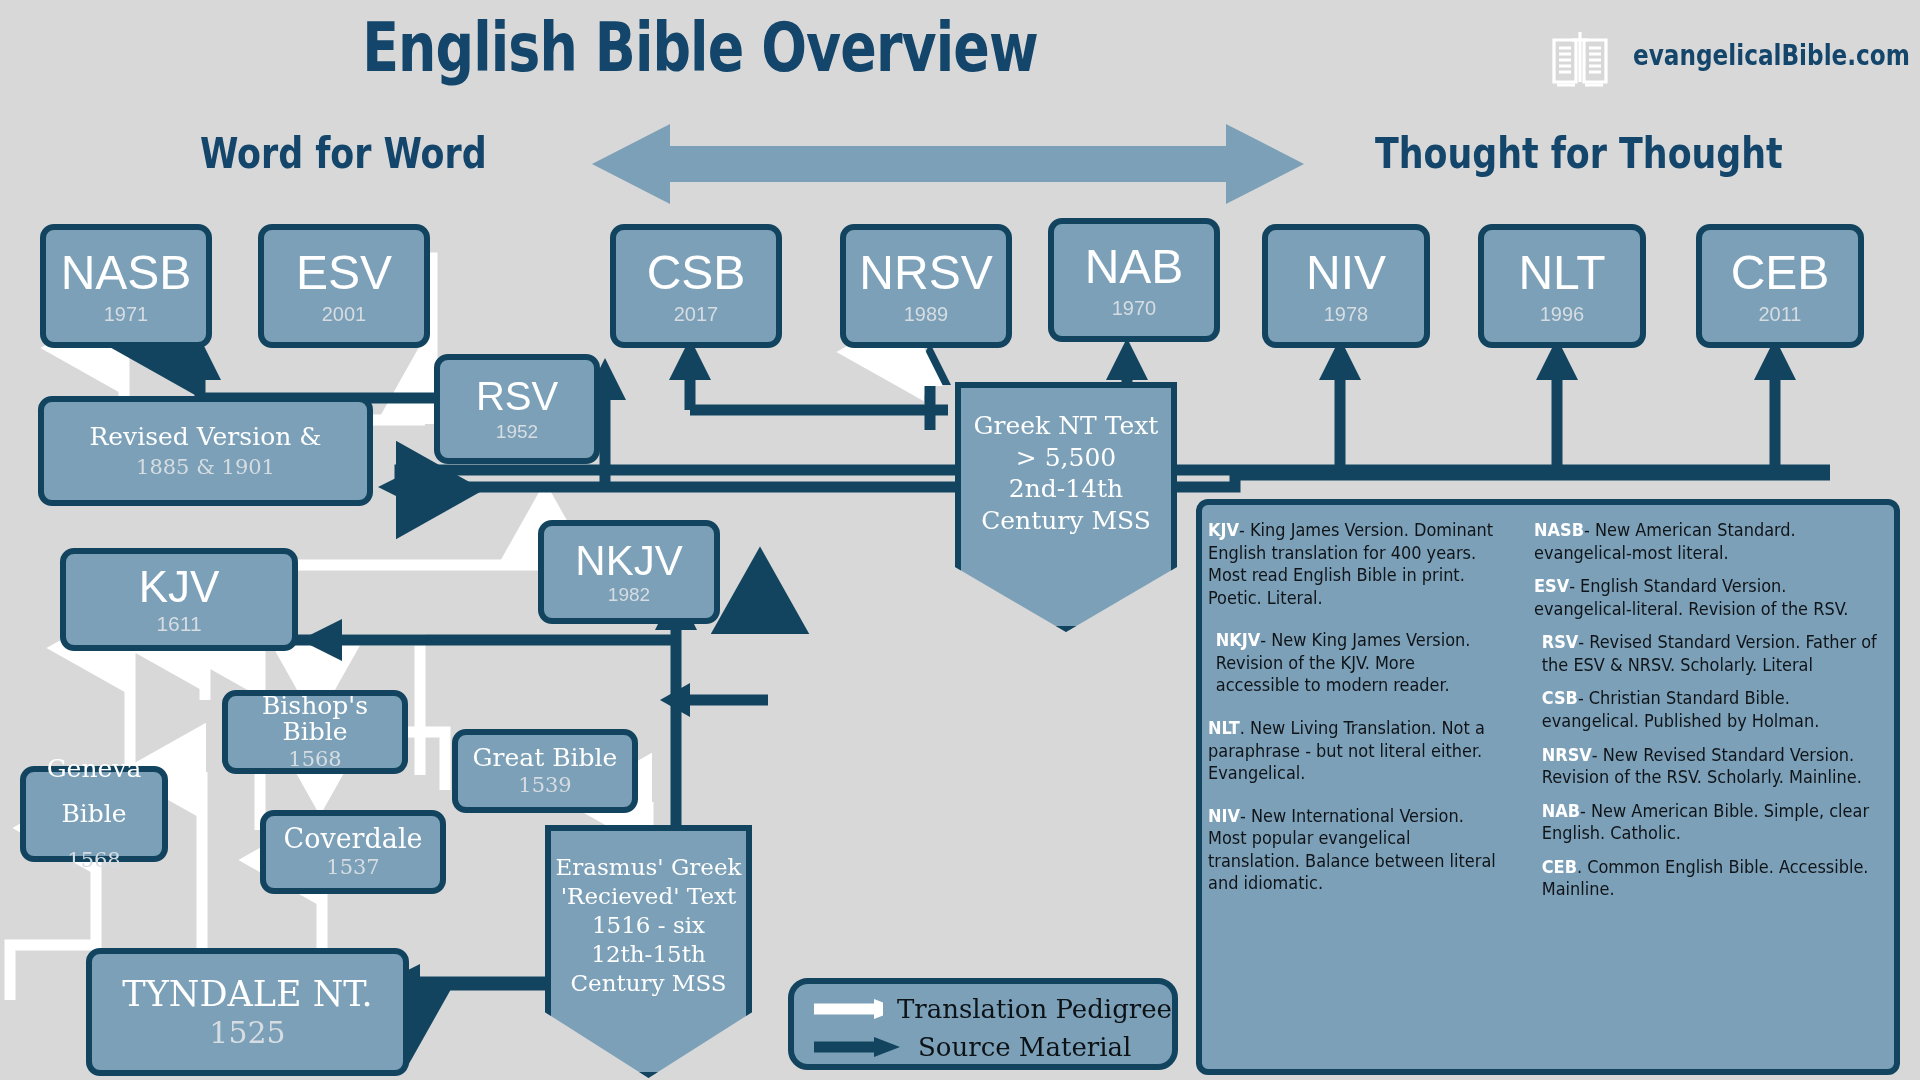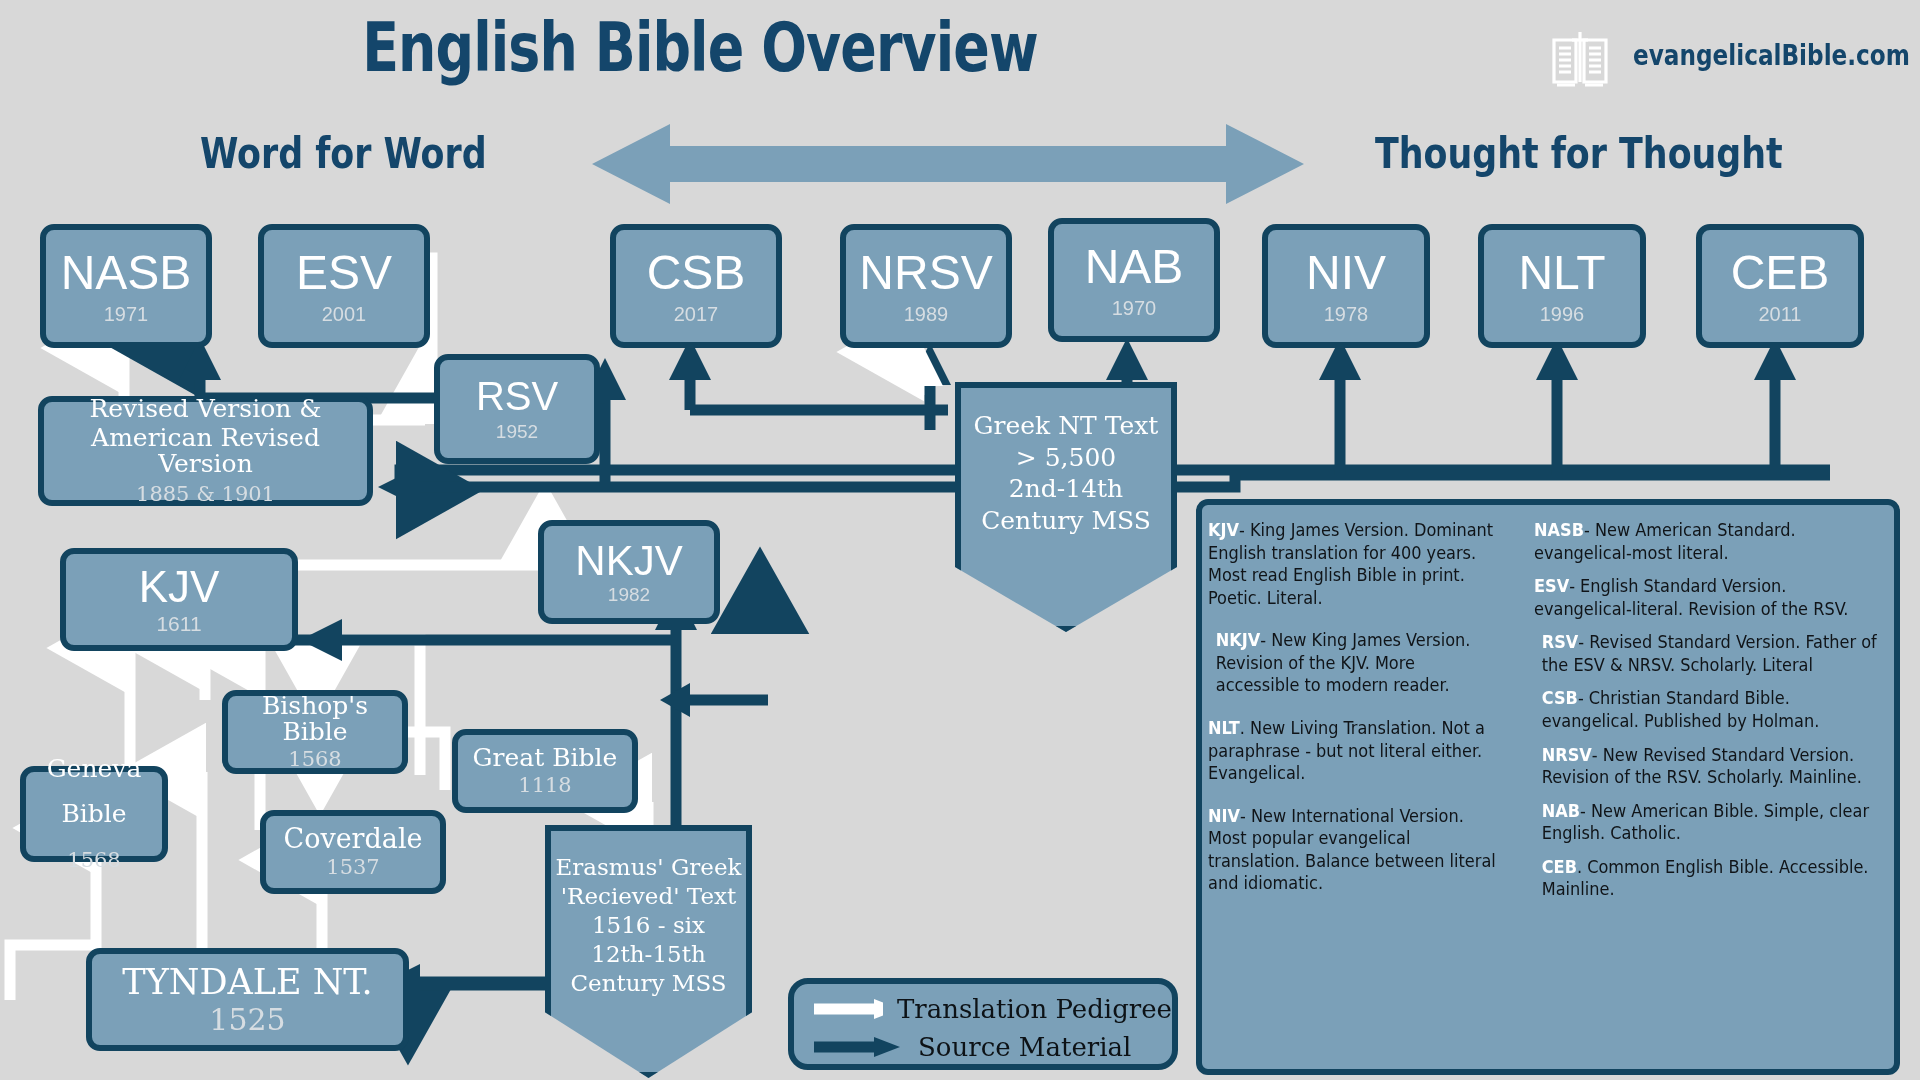--- a/index.html
+++ b/index.html
@@ -306,21 +306,20 @@
       <span class="yr">2011</span>
     </div>
 
     <div class="vbox" style="left:434px;top:354px;width:166px;height:110px;">
       <span class="nm" style="font-size:40px;">RSV</span>
       <span class="yr" style="font-size:19px;margin-top:4px;">1952</span>
     </div>
 
     <div class="vbox serif" style="left:38px;top:396px;width:335px;height:110px;">
       <span class="nm" style="font-size:25px;">Revised Version &amp;</span>
-      <span class="nm" style="font-size:25px;margin-top:3px;">American Revised Version</span>
       <span class="yr" style="font-size:21px;margin-top:7px;">1885 &amp; 1901</span>
     </div>
 
     <div class="vbox" style="left:538px;top:520px;width:182px;height:104px;">
       <span class="nm" style="font-size:42px;">NKJV</span>
       <span class="yr" style="font-size:19px;margin-top:3px;">1982</span>
     </div>
 
     <div class="vbox" style="left:60px;top:548px;width:238px;height:103px;">
       <span class="nm" style="font-size:44px;">KJV</span>
@@ -338,24 +337,24 @@
       <span class="yr" style="font-size:21px;margin-top:4px;">1568</span>
     </div>
 
     <div class="vbox serif" style="left:260px;top:810px;width:186px;height:84px;">
       <span class="nm" style="font-size:27px;">Coverdale</span>
       <span class="yr" style="font-size:21px;margin-top:4px;">1537</span>
     </div>
 
     <div class="vbox serif" style="left:452px;top:729px;width:186px;height:84px;">
       <span class="nm" style="font-size:25px;">Great Bible</span>
-      <span class="yr" style="font-size:21px;margin-top:4px;">1118</span>
-    </div>
-
-    <div class="vbox serif" style="left:86px;top:948px;width:323px;height:103px;align-items:center;">
+      <span class="yr" style="font-size:21px;margin-top:4px;">1539</span>
+    </div>
+
+    <div class="vbox serif" style="left:86px;top:948px;width:323px;height:128px;align-items:center;">
       <span class="nm" style="font-size:35px;">TYNDALE NT.</span>
       <span class="yr" style="font-size:30px;margin-top:4px;">1525</span>
     </div>
 
     <div class="banner" style="left:955px;top:382px;width:222px;height:250px;font-size:25px;">
       <div>
         <div>Greek NT Text</div>
         <div>&gt; 5,500</div>
         <div>2nd-14th</div>
         <div>Century MSS</div>

